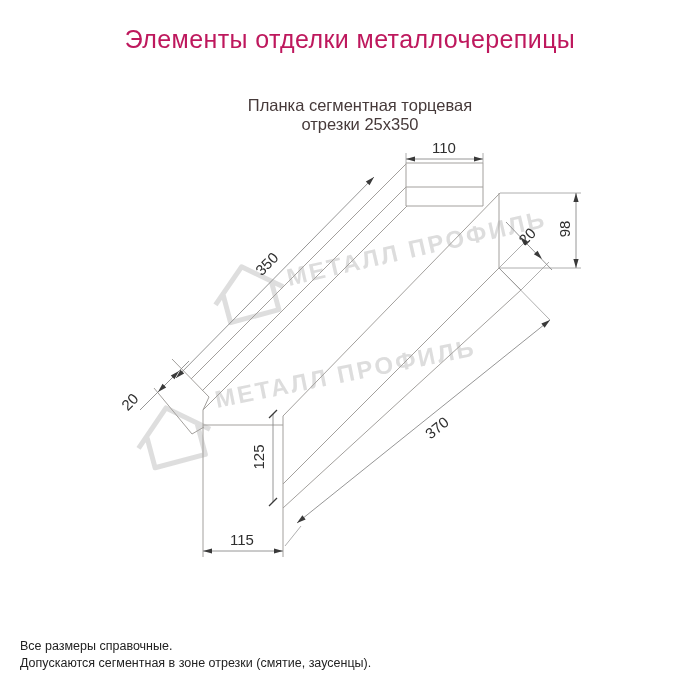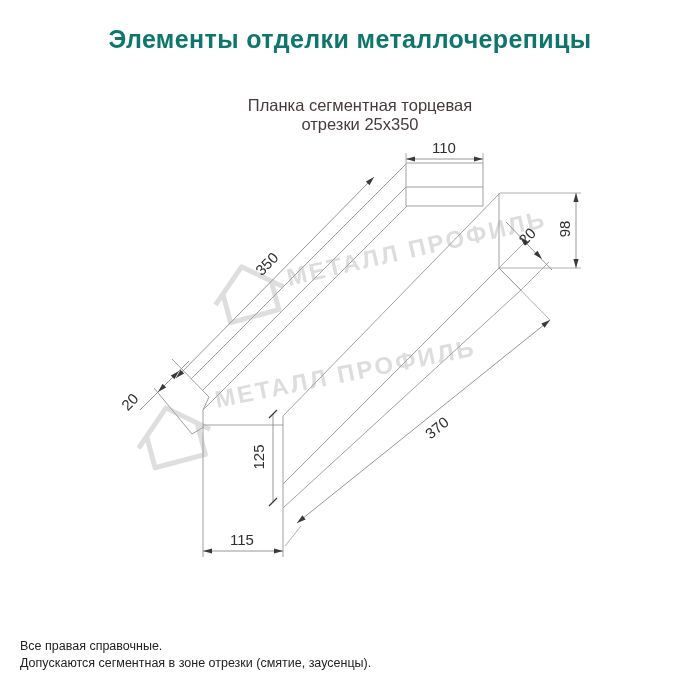--- a/index.html
+++ b/index.html
@@ -1,19 +1,19 @@
 <!DOCTYPE html>
 <html><head>
 <meta charset="utf-8">
 <style>
   html,body{margin:0;padding:0;background:#fff;}
   .page{position:relative;width:700px;height:700px;background:#ffffff;overflow:hidden;
         font-family:"Liberation Sans", sans-serif;}
   .title{position:absolute;top:25px;left:0;width:700px;text-align:center;
-         font-size:25px;font-weight:bold;color:#0f766e;letter-spacing:.4px;}
+         font-size:25px;font-weight:normal;color:#be185d;letter-spacing:.4px;}
   .subtitle{position:absolute;top:96px;left:0;width:700px;text-align:center;
             font-size:16.5px;line-height:19px;color:#463a3a;margin-left:10px;}
   .footer{position:absolute;left:20px;bottom:28px;font-size:12.5px;line-height:17px;color:#222;}
   svg{position:absolute;left:0;top:0;}
   .part{stroke:#a3a09d;stroke-width:1;fill:none;}
   .dim{stroke:#8a8a8a;stroke-width:0.9;fill:none;}
   .ext{stroke:#9a9a9a;stroke-width:0.8;fill:none;}
   .arr{fill:#3a3a3a;stroke:none;}
   .tick{stroke:#3a3a3a;stroke-width:1.3;}
   .dimtext{font-family:"Liberation Sans",sans-serif;font-size:15px;fill:#2f2f2f;}
@@ -133,17 +133,17 @@
       <line class="ext" x1="499" y1="268" x2="550" y2="320"></line>
       <line class="ext" x1="285" y1="546" x2="301" y2="526"></line>
       <line class="dim" x1="550" y1="320" x2="297" y2="523"></line>
       <path class="arr" transform="translate(550,320) rotate(-38.8)" d="M0,0 L-9,2.6 L-9,-2.6 Z"></path>
       <path class="arr" transform="translate(297,523) rotate(141.2)" d="M0,0 L-9,2.6 L-9,-2.6 Z"></path>
       <text class="dimtext" transform="translate(437,428) rotate(-39)" x="0" y="5" text-anchor="middle">370</text>
     </g>
   </svg>
 
   <div class="footer">
-    <div>Все правая справочные.</div>
+    <div>Все размеры справочные.</div>
     <div>Допускаются сегментная в зоне отрезки (смятие, заусенцы).</div>
   </div>
 
 </div>
 
 </body></html>

